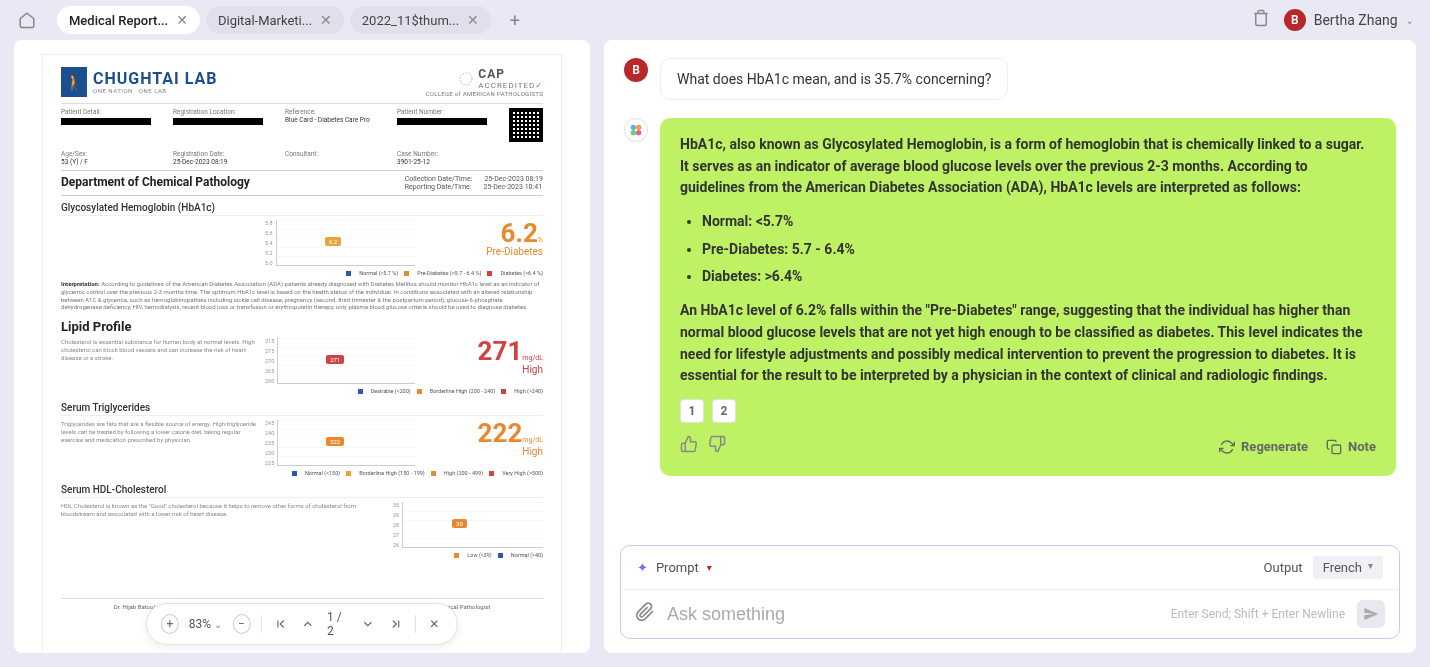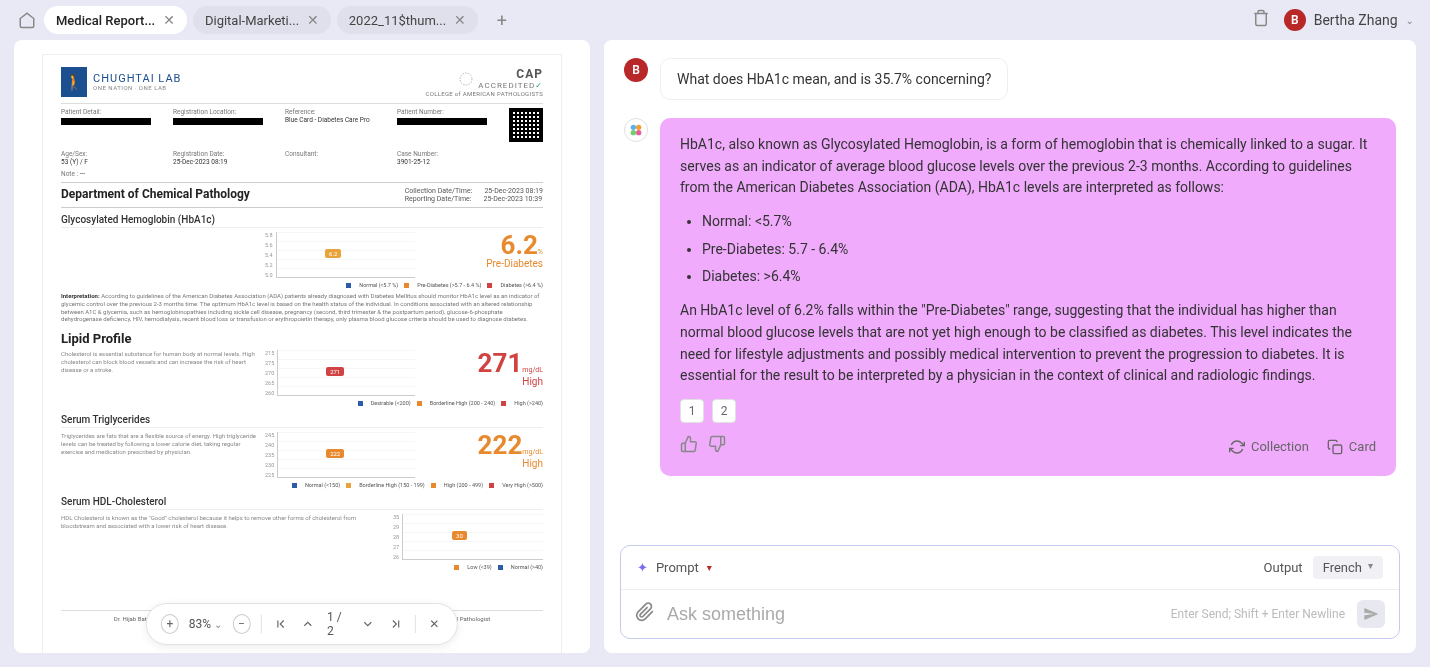--- a/index.html
+++ b/index.html
@@ -1,19 +1,19 @@
 <!DOCTYPE html>
 <html><head>
 <meta charset="utf-8">
 <style>
 * { box-sizing: border-box; margin: 0; padding: 0; }
 body { font-family: -apple-system, BlinkMacSystemFont, "Segoe UI", Roboto, sans-serif; background: #e8e9f5; width: 1430px; height: 667px; overflow: hidden; color: #333; }
 .app { display: flex; flex-direction: column; height: 100%; }
 .topbar { display: flex; align-items: center; justify-content: space-between; padding: 6px 16px; background: #e8e9f5; }
-.topbar-left { display: flex; align-items: center; gap: 6px; }
+.topbar-left { display: flex; align-items: center; gap: 19px; }
 .home-btn { width: 22px; height: 22px; display: flex; align-items: center; justify-content: center; color: #888; cursor: pointer; }
 .tabs { display: flex; gap: 6px; align-items: center; }
 .tab { display: flex; align-items: center; gap: 8px; padding: 6px 12px; border-radius: 14px; background: #e0e0ec; font-size: 13px; color: #444; cursor: pointer; max-width: 160px; }
 .tab.active { background: #fff; color: #222; font-weight: 500; }
 .tab .tab-label { white-space: nowrap; overflow: hidden; text-overflow: ellipsis; }
 .tab .close { color: #888; font-size: 14px; cursor: pointer; }
 .tab-add { width: 24px; height: 24px; display: flex; align-items: center; justify-content: center; color: #888; font-size: 18px; cursor: pointer; margin-left: 6px; }
 .topbar-right { display: flex; align-items: center; gap: 14px; }
 .trash-btn { color: #888; cursor: pointer; }
 .user { display: flex; align-items: center; gap: 8px; cursor: pointer; }
@@ -24,23 +24,23 @@
 .main { flex: 1; display: flex; gap: 14px; padding: 0 14px 14px; overflow: hidden; }
 .panel-left { width: 576px; background: #fff; border-radius: 8px; overflow: hidden; display: flex; flex-direction: column; position: relative; }
 .panel-right { flex: 1; background: #fff; border-radius: 8px; display: flex; flex-direction: column; overflow: hidden; }
 
 .doc-scroll { flex: 1; overflow-y: auto; padding: 14px 28px 0; }
 .doc-page { background: #fff; border: 1px solid #eee; width: 100%; position: relative; padding: 12px 18px 60px; font-size: 8px; color: #444; }
 
 .doc-header { display: flex; justify-content: space-between; align-items: flex-start; margin-bottom: 6px; }
 .lab-logo { display: flex; align-items: center; gap: 6px; }
 .lab-icon { width: 26px; height: 30px; background: #1b4f8f; display:flex; align-items:center; justify-content:center; color:#fff; font-size:16px; }
-.lab-name { font-size: 11px; font-weight: 400; letter-spacing: 1px; color: #1b4f8f; line-height: 1; }
+.lab-name { font-size: 16px; font-weight: 700; letter-spacing: 1px; color: #1b4f8f; line-height: 1; }
 .lab-tag { font-size: 6px; letter-spacing: 0.5px; color: #888; }
-.cap { text-align: right; }
+.cap { }
 .cap-title { font-size: 12px; font-weight: 700; color: #555; letter-spacing: 1px; }
 .cap-sub { font-size: 6px; color: #777; letter-spacing: 0.3px; }
 
 .patient-row { display: flex; border-top: 1px solid #ddd; padding-top: 4px; margin-bottom: 4px; }
 .pcell { flex: 1; font-size: 6.5px; }
 .pcell .lbl { color: #777; }
 .pcell .val-bar { height: 7px; background: #000; width: 80%; margin-top: 2px; }
 .pcell .val { color: #333; }
 .qr { width: 34px; height: 34px; background: repeating-linear-gradient(0deg,#000 0 2px,#fff 2px 4px), repeating-linear-gradient(90deg,#000 0 2px,transparent 2px 4px); background-blend-mode: multiply; border: 2px solid #000; }
 
@@ -81,21 +81,21 @@
 .tb-sep { width: 1px; height: 18px; background: #e0e0e0; }
 .zoom-val { display:flex; align-items:center; gap:3px; }
 
 .chat-body { flex: 1; overflow-y: auto; padding: 18px 20px 10px; }
 .msg-row { display: flex; gap: 12px; margin-bottom: 18px; align-items: flex-start; }
 .msg-avatar { width: 24px; height: 24px; border-radius: 50%; display: flex; align-items: center; justify-content: center; font-size: 12px; font-weight: 600; flex-shrink: 0; }
 .msg-avatar.user-av { background: #b82828; color: #fff; }
 .msg-avatar.bot-av { background: #fff; border: 1px solid #e0e0e0; }
 .bot-av svg { width: 16px; height: 16px; }
 .msg-bubble { background: #fff; border: 1px solid #eee; border-radius: 10px; padding: 12px 16px; font-size: 14px; color: #333; max-width: 640px; }
-.bot-content { background: #f0abfc; border-radius: 10px; padding: 16px 20px; font-size: 14px; color: #333; line-height: 1.55; flex: 1; }
+.bot-content { background: #bef264; border-radius: 10px; padding: 16px 20px; font-size: 14px; color: #333; line-height: 1.55; flex: 1; font-weight: bold; }
 .bot-content p { margin-bottom: 12px; }
 .bot-content ul { margin: 0 0 12px 22px; }
 .bot-content li { margin-bottom: 6px; }
 .pagination { display: flex; gap: 8px; margin-top: 10px; }
 .page-btn { width: 24px; height: 24px; border: 1px solid #e0e0e0; border-radius: 4px; background: #fff; display: flex; align-items: center; justify-content: center; font-size: 12px; cursor: pointer; color: #666; }
 .feedback-row { display: flex; justify-content: space-between; align-items: center; margin-top: 12px; }
 .fb-left { display: flex; gap: 10px; }
 .fb-btn { cursor: pointer; color: #888; }
 .fb-right { display: flex; gap: 18px; }
 .action-btn { display: flex; align-items: center; gap: 6px; cursor: pointer; color: #666; font-size: 13px; }
@@ -215,32 +215,31 @@
               </div>
             <div class="pcell">
                 <div class="lbl">Consultant:</div>
               </div>
             <div class="pcell">
                 <div class="lbl">Case Number:</div>
                 <div class="val">3901-25-12</div>
               </div>
             <div style="width:34px;"></div>
           </div>
-          <div class="pcell"><span class="lbl">Note :</span> <span class="val">---</span></div>
 
           <div class="dept-row">
             <div class="dept-title">Department of Chemical Pathology</div>
             <div class="dt-block">
               <div>
                   <span>Collection Date/Time:</span>
                   <span>25-Dec-2023 08:19</span>
                 </div>
               <div>
                   <span>Reporting Date/Time:</span>
-                  <span>25-Dec-2023 10:39</span>
+                  <span>25-Dec-2023 10:41</span>
                 </div>
             </div>
           </div>
 
           <div class="test-section">
             <div class="test-name">Glycosylated Hemoglobin (HbA1c)</div>
             <div class="test-body">
               <div class="test-desc"></div>
               <div class="test-chart">
                 <div class="chart-axis">
@@ -411,28 +410,28 @@
                 <div class="fb-btn"><svg width="18" height="18" viewBox="0 0 24 24" fill="none" stroke="currentColor" stroke-width="2">
                       <path d="M10 15v4a3 3 0 0 0 3 3l4-9V2H5.72a2 2 0 0 0-2 1.7l-1.38 9a2 2 0 0 0 2 2.3zM17 2h3a2 2 0 0 1 2 2v7a2 2 0 0 1-2 2h-3"></path>
                     </svg></div>
               </div>
               <div class="fb-right">
                 <div class="action-btn">
                   <svg width="16" height="16" viewBox="0 0 24 24" fill="none" stroke="currentColor" stroke-width="2">
                       <path d="M23 4v6h-6M1 20v-6h6"></path>
                       <path d="M3.51 9a9 9 0 0 1 14.85-3.36L23 10M1 14l4.64 4.36A9 9 0 0 0 20.49 15"></path>
                     </svg>
-                  <span>Collection</span>
+                  <span>Regenerate</span>
                 </div>
                 <div class="action-btn">
                   <svg width="16" height="16" viewBox="0 0 24 24" fill="none" stroke="currentColor" stroke-width="2">
                       <rect x="9" y="9" width="13" height="13" rx="2"></rect>
                       <path d="M5 15H4a2 2 0 0 1-2-2V4a2 2 0 0 1 2-2h9a2 2 0 0 1 2 2v1"></path>
                     </svg>
-                  <span>Card</span>
+                  <span>Note</span>
                 </div>
               </div>
             </div>
           </div>
         </div>
       </div>
 
       <div class="chat-input-area">
         <div class="input-top">
           <div class="prompt-sel">

